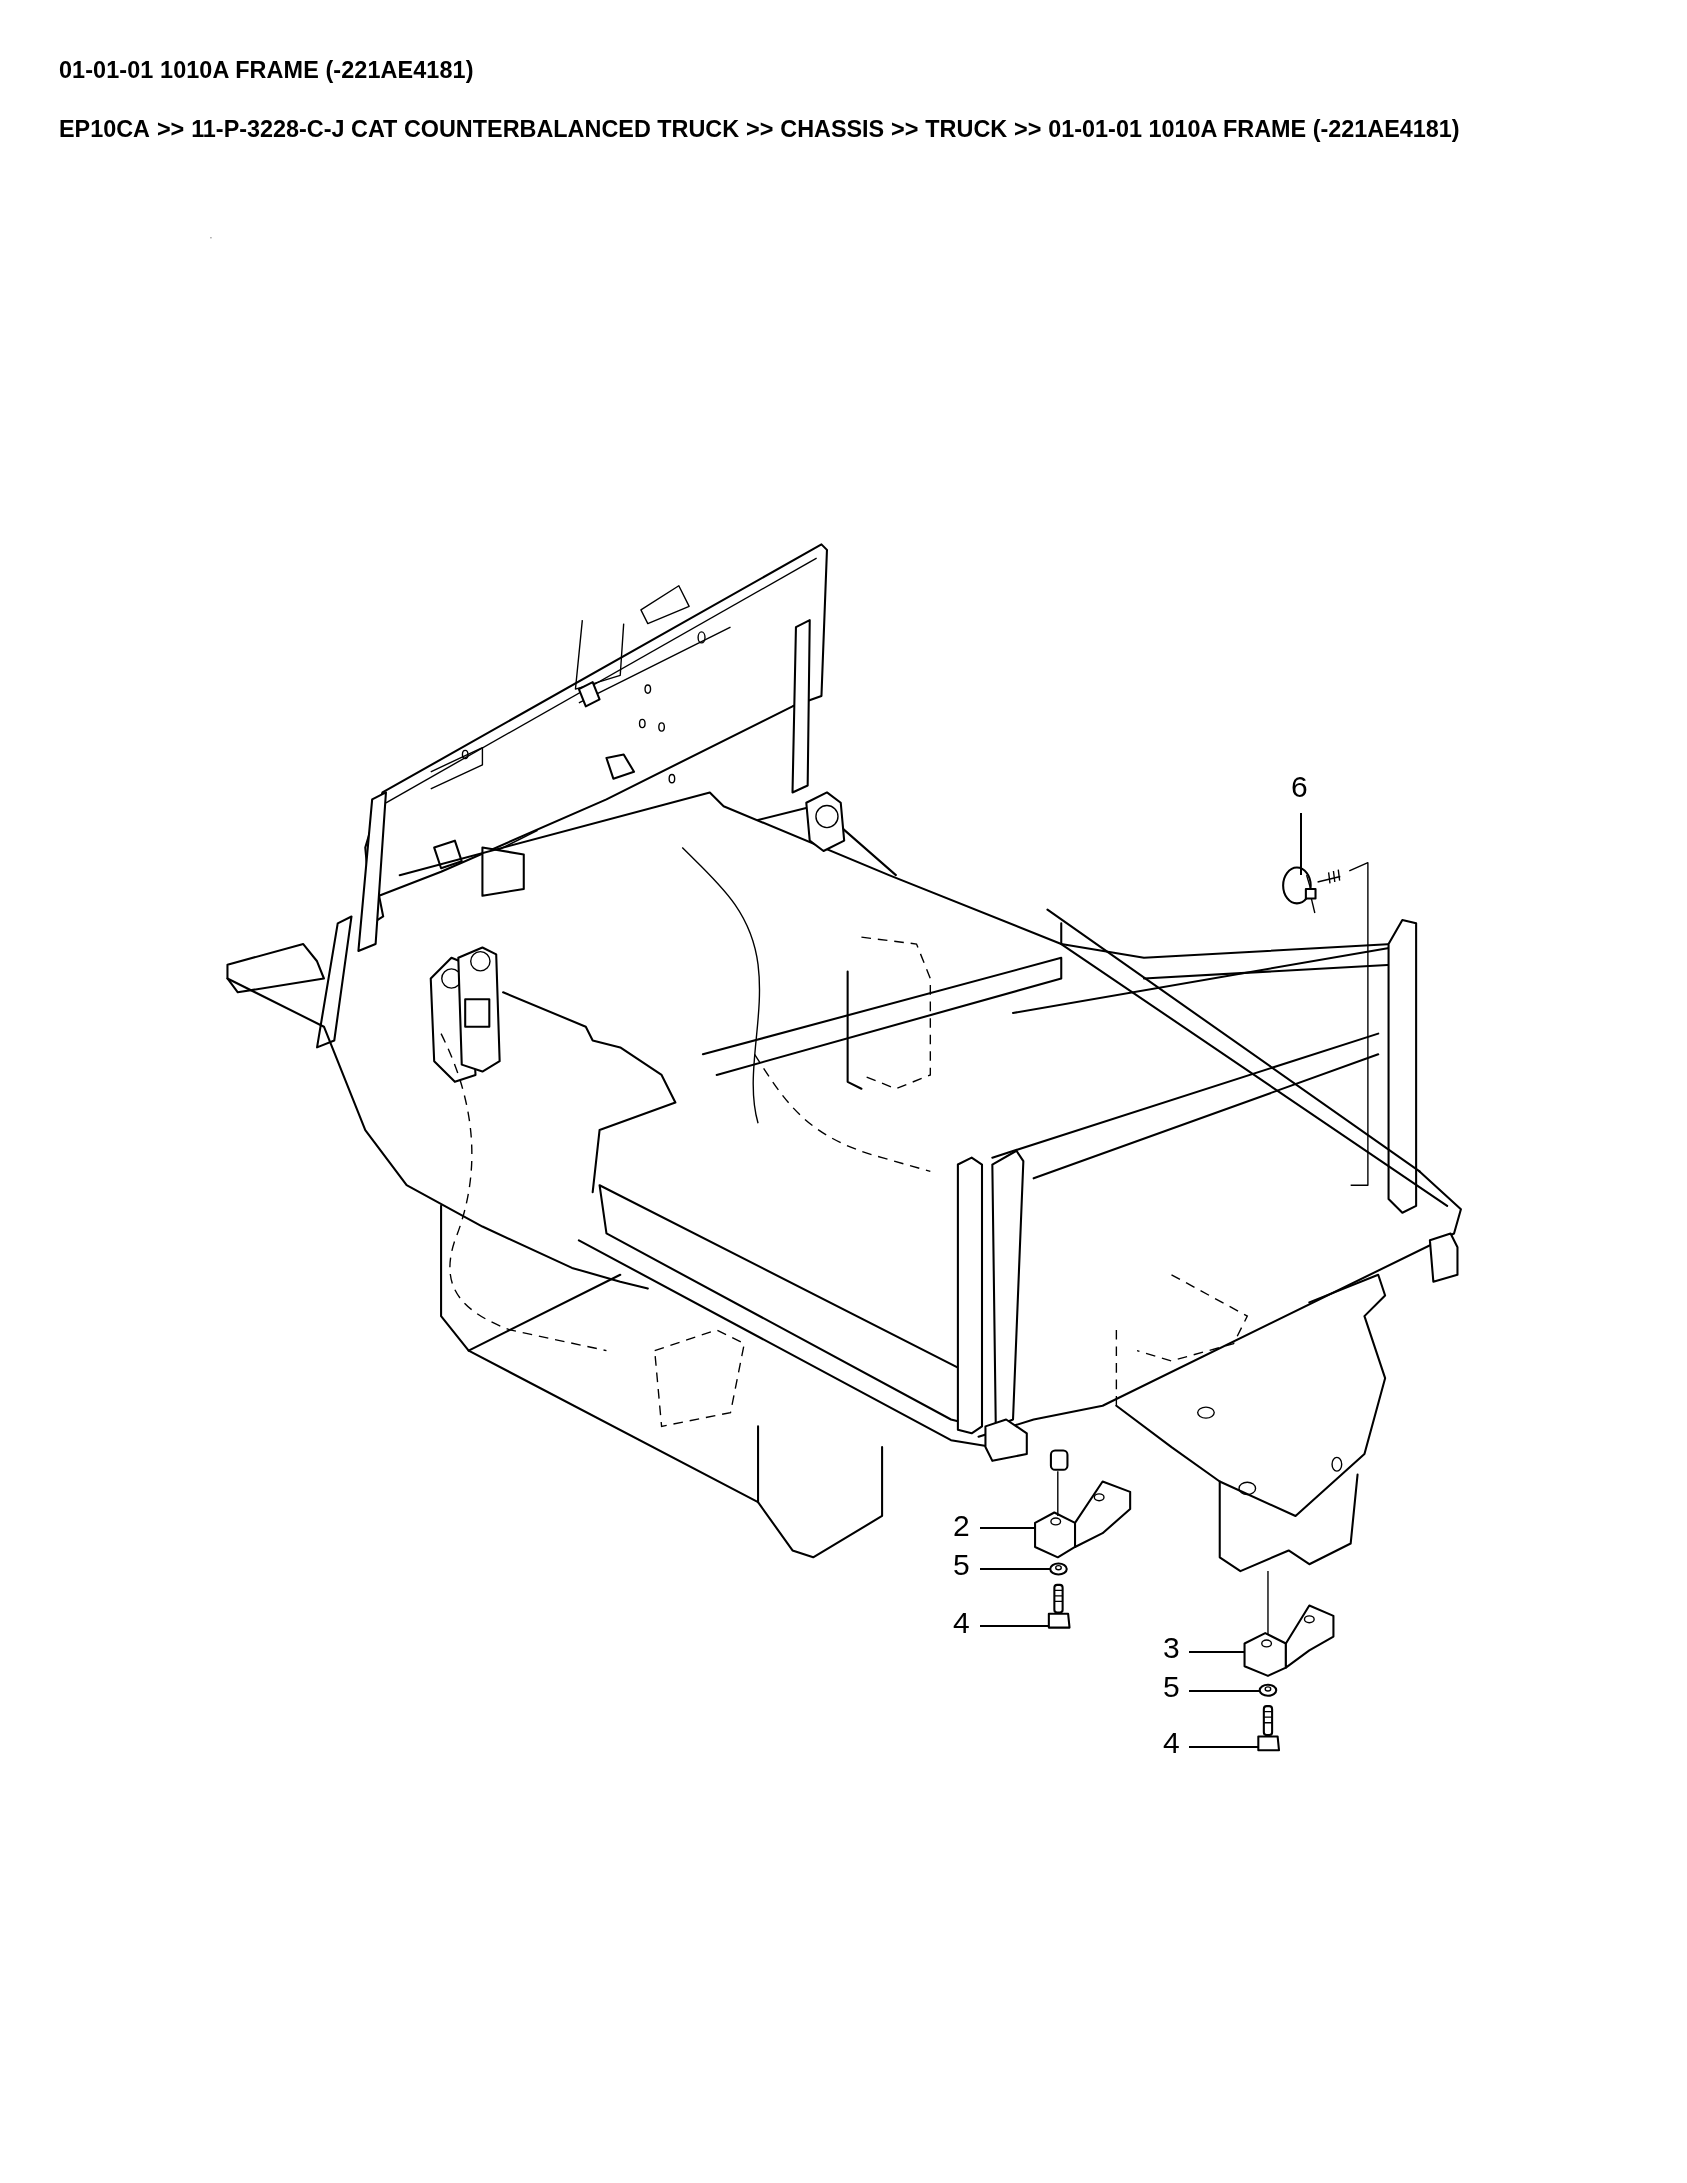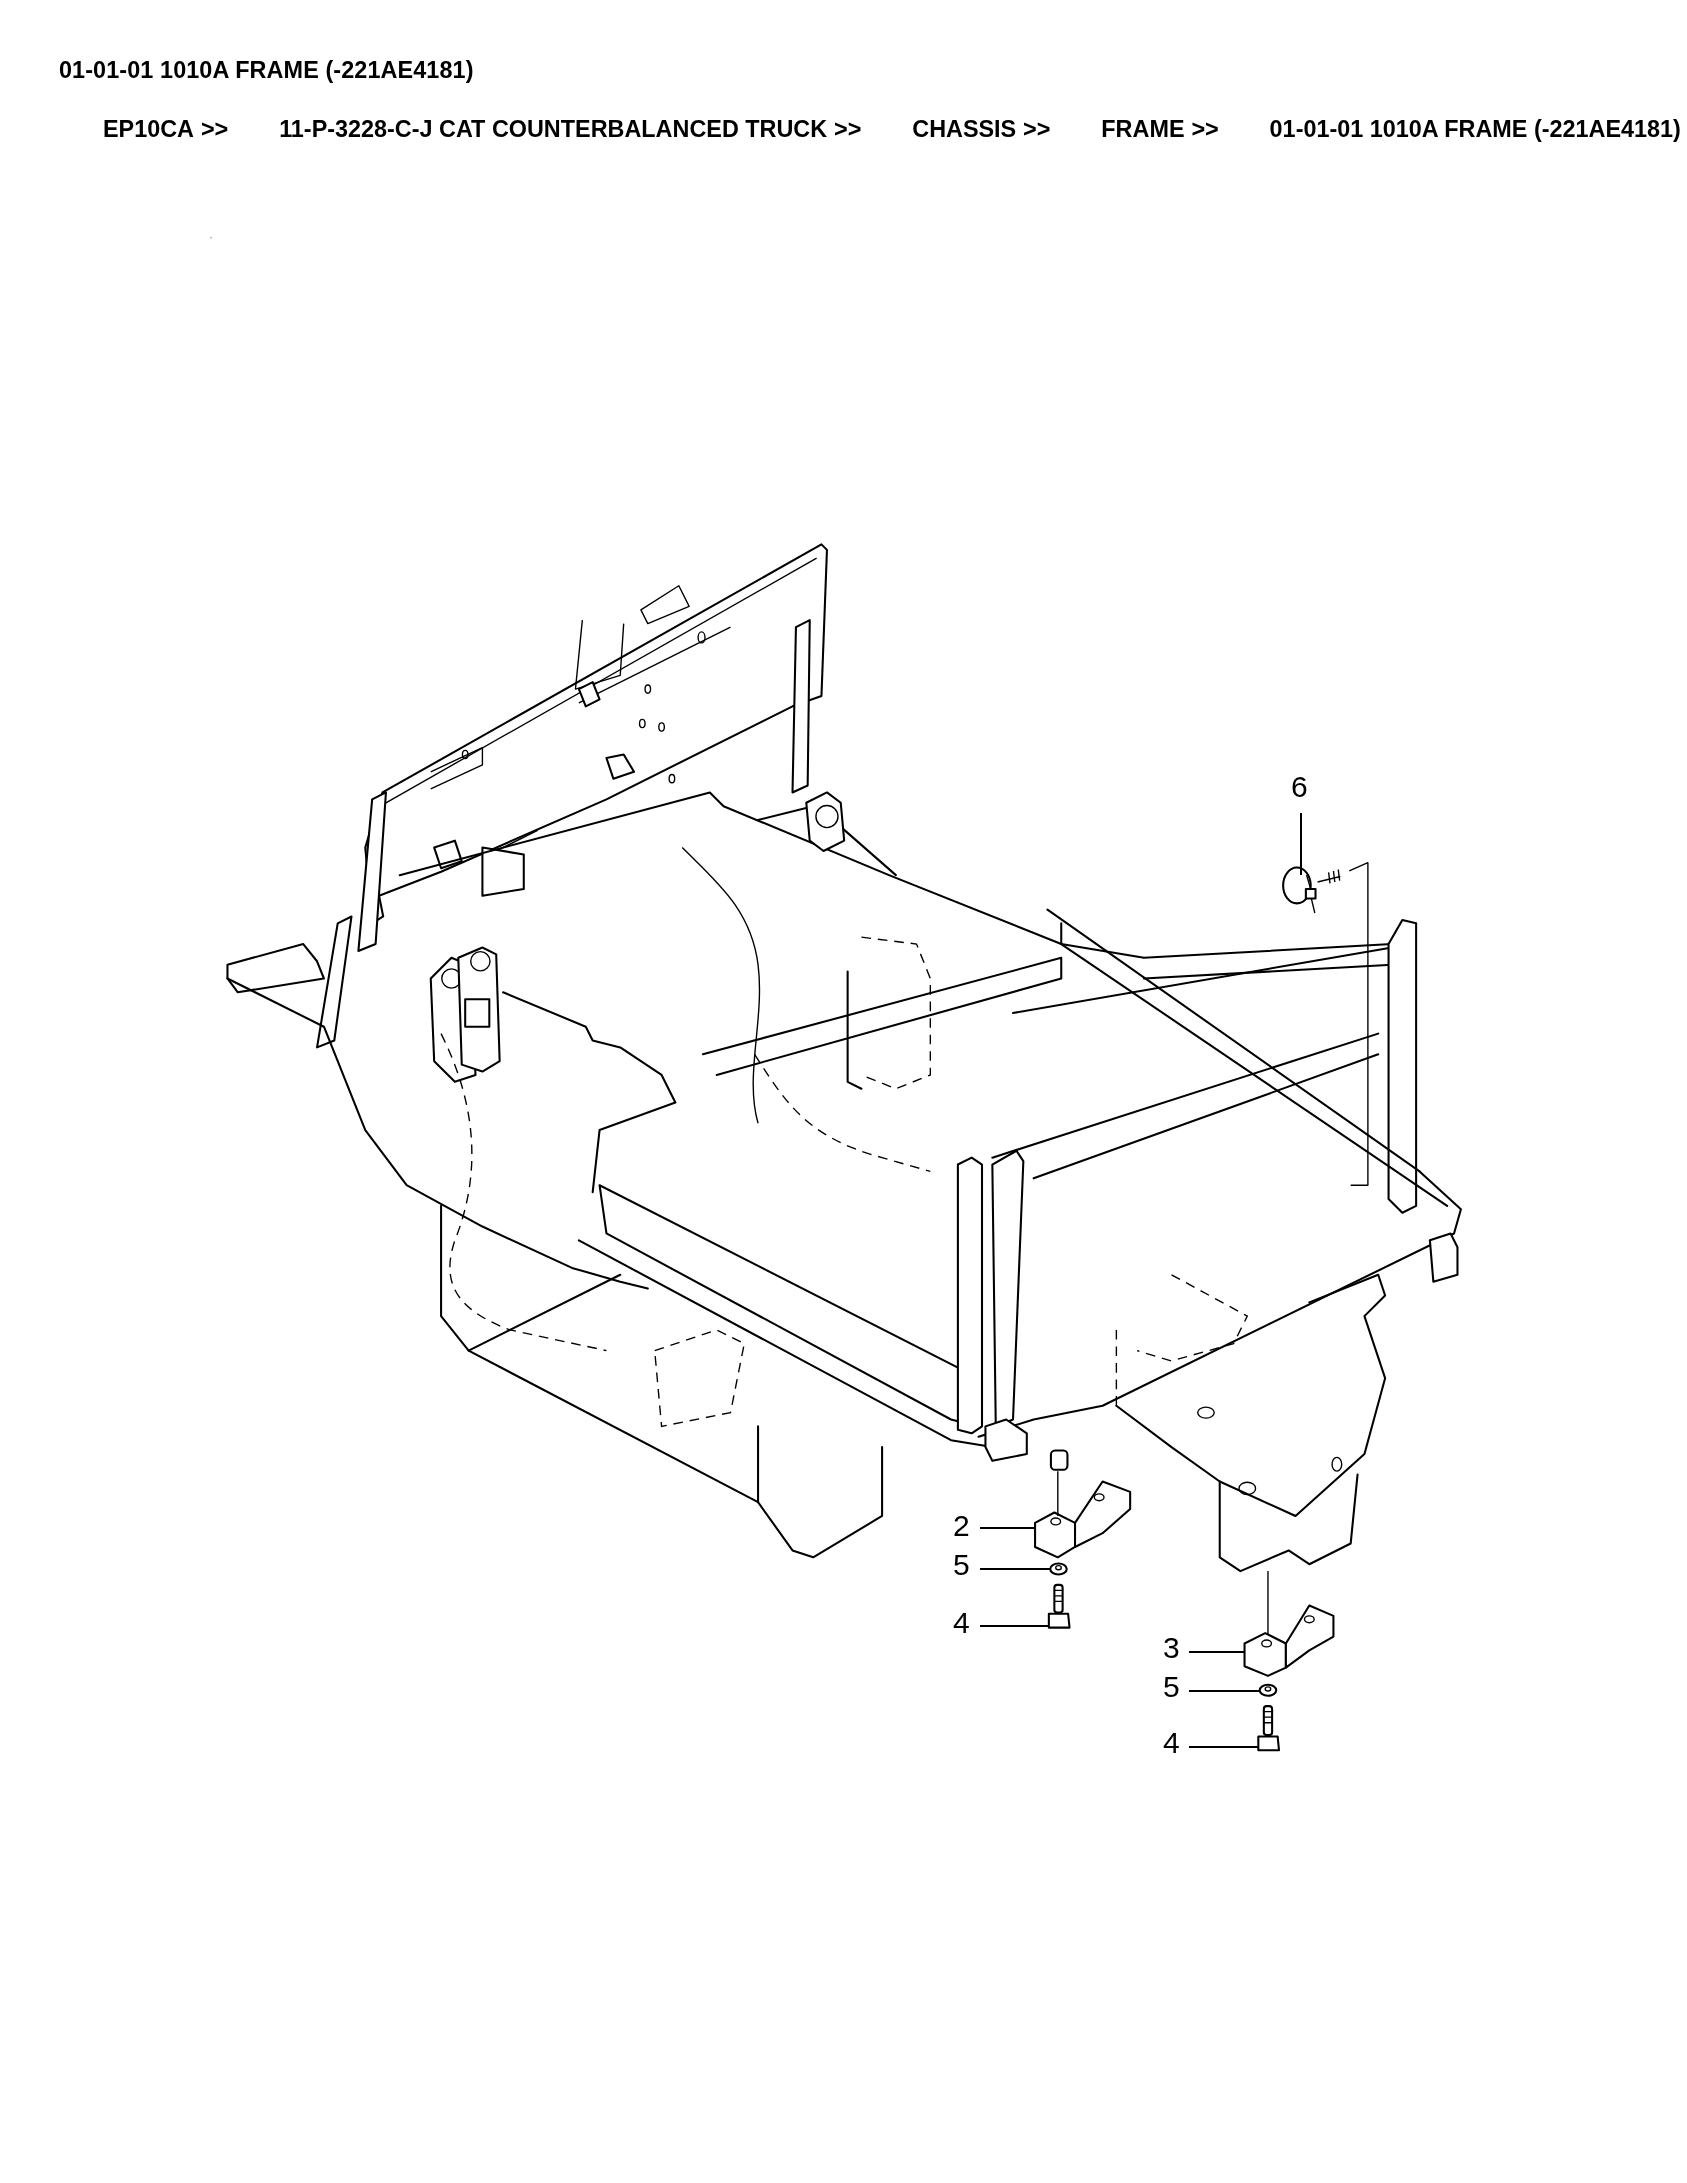--- a/index.html
+++ b/index.html
@@ -1,38 +1,38 @@
 <!DOCTYPE html>
 <html style="font-size:11px"><head>
 <meta charset="utf-8">
 <style>
   html, body { margin: 0; padding: 0; background: #ffffff; }
   body { width: 1687px; height: 2183px; position: relative; overflow: hidden;
          font-family: "Liberation Sans", sans-serif; color: #000; }
   .title { position: absolute; left: 59px; top: 57px; font-size: 23.4px; font-weight: bold; letter-spacing: 0.1px; }
   .breadcrumb { position: absolute; left: 59px; top: 116px; font-size: 23.4px; font-weight: bold; white-space: nowrap; }
   .breadcrumb .sep { margin: 0 6.9px; }
-  .crumb { cursor: pointer; margin-left: 44px; }
+  .crumb { cursor: pointer; }
   .drawing { position: absolute; left: 0; top: 0; width: 1687px; height: 2183px; }
   .drawing svg { width: 100%; height: 100%; }
   .ln { fill: none; stroke: #000; stroke-width: 3; stroke-linejoin: round; stroke-linecap: round; }
   .thin { fill: none; stroke: #000; stroke-width: 2; stroke-linejoin: round; }
   .dash { fill: none; stroke: #000; stroke-width: 2; stroke-dasharray: 14 10; }
   .fillw { fill: #fff; stroke: #000; stroke-width: 3; stroke-linejoin: round; }
   .callout-num { position: absolute; font-size: 30px; font-family: "Liberation Sans", sans-serif; cursor: pointer; }
   .leader { position: absolute; height: 2.1px; background: #000; }
   .leader-v { position: absolute; width: 2.1px; background: #000; }
 </style>
 </head>
 <body>
 
 <div class="title">01-01-01 1010A FRAME (-221AE4181)</div>
 
 <div class="breadcrumb">
-  <span class="crumb">EP10CA</span><span class="sep">&gt;&gt;</span><span class="crumb">11-P-3228-C-J CAT COUNTERBALANCED TRUCK</span><span class="sep">&gt;&gt;</span><span class="crumb">CHASSIS</span><span class="sep">&gt;&gt;</span><span class="crumb">FRAME</span><span class="sep">&gt;&gt;</span><span class="crumb">01-01-01 1010A FRAME (-221AE4181)</span>
+  <span class="crumb">EP10CA</span><span class="sep">&gt;&gt;</span><span class="crumb">11-P-3228-C-J CAT COUNTERBALANCED TRUCK</span><span class="sep">&gt;&gt;</span><span class="crumb">CHASSIS</span><span class="sep">&gt;&gt;</span><span class="crumb">TRUCK</span><span class="sep">&gt;&gt;</span><span class="crumb">01-01-01 1010A FRAME (-221AE4181)</span>
 </div>
 
 <div class="drawing">
 <svg viewBox="0 0 2448 3168" xmlns="http://www.w3.org/2000/svg">
 
   <rect x="305" y="344" width="2" height="2" fill="#999"></rect>
 
   <g>
     <path class="ln" d="M1192 790 L1200 798 L1192 1010 L1150 1025 L880 1160 L640 1265 L550 1300 L556 1330 L540 1340 L530 1230 L545 1180 L555 1150 L1192 790 Z"></path>
     <path class="thin" d="M560 1165 L1185 810"></path>

